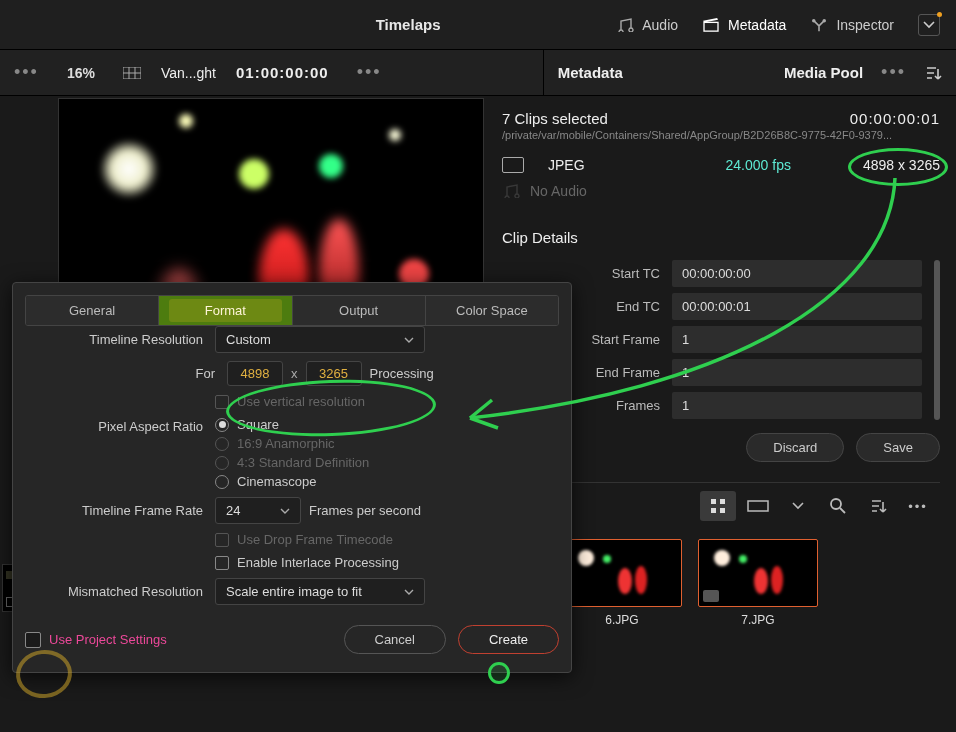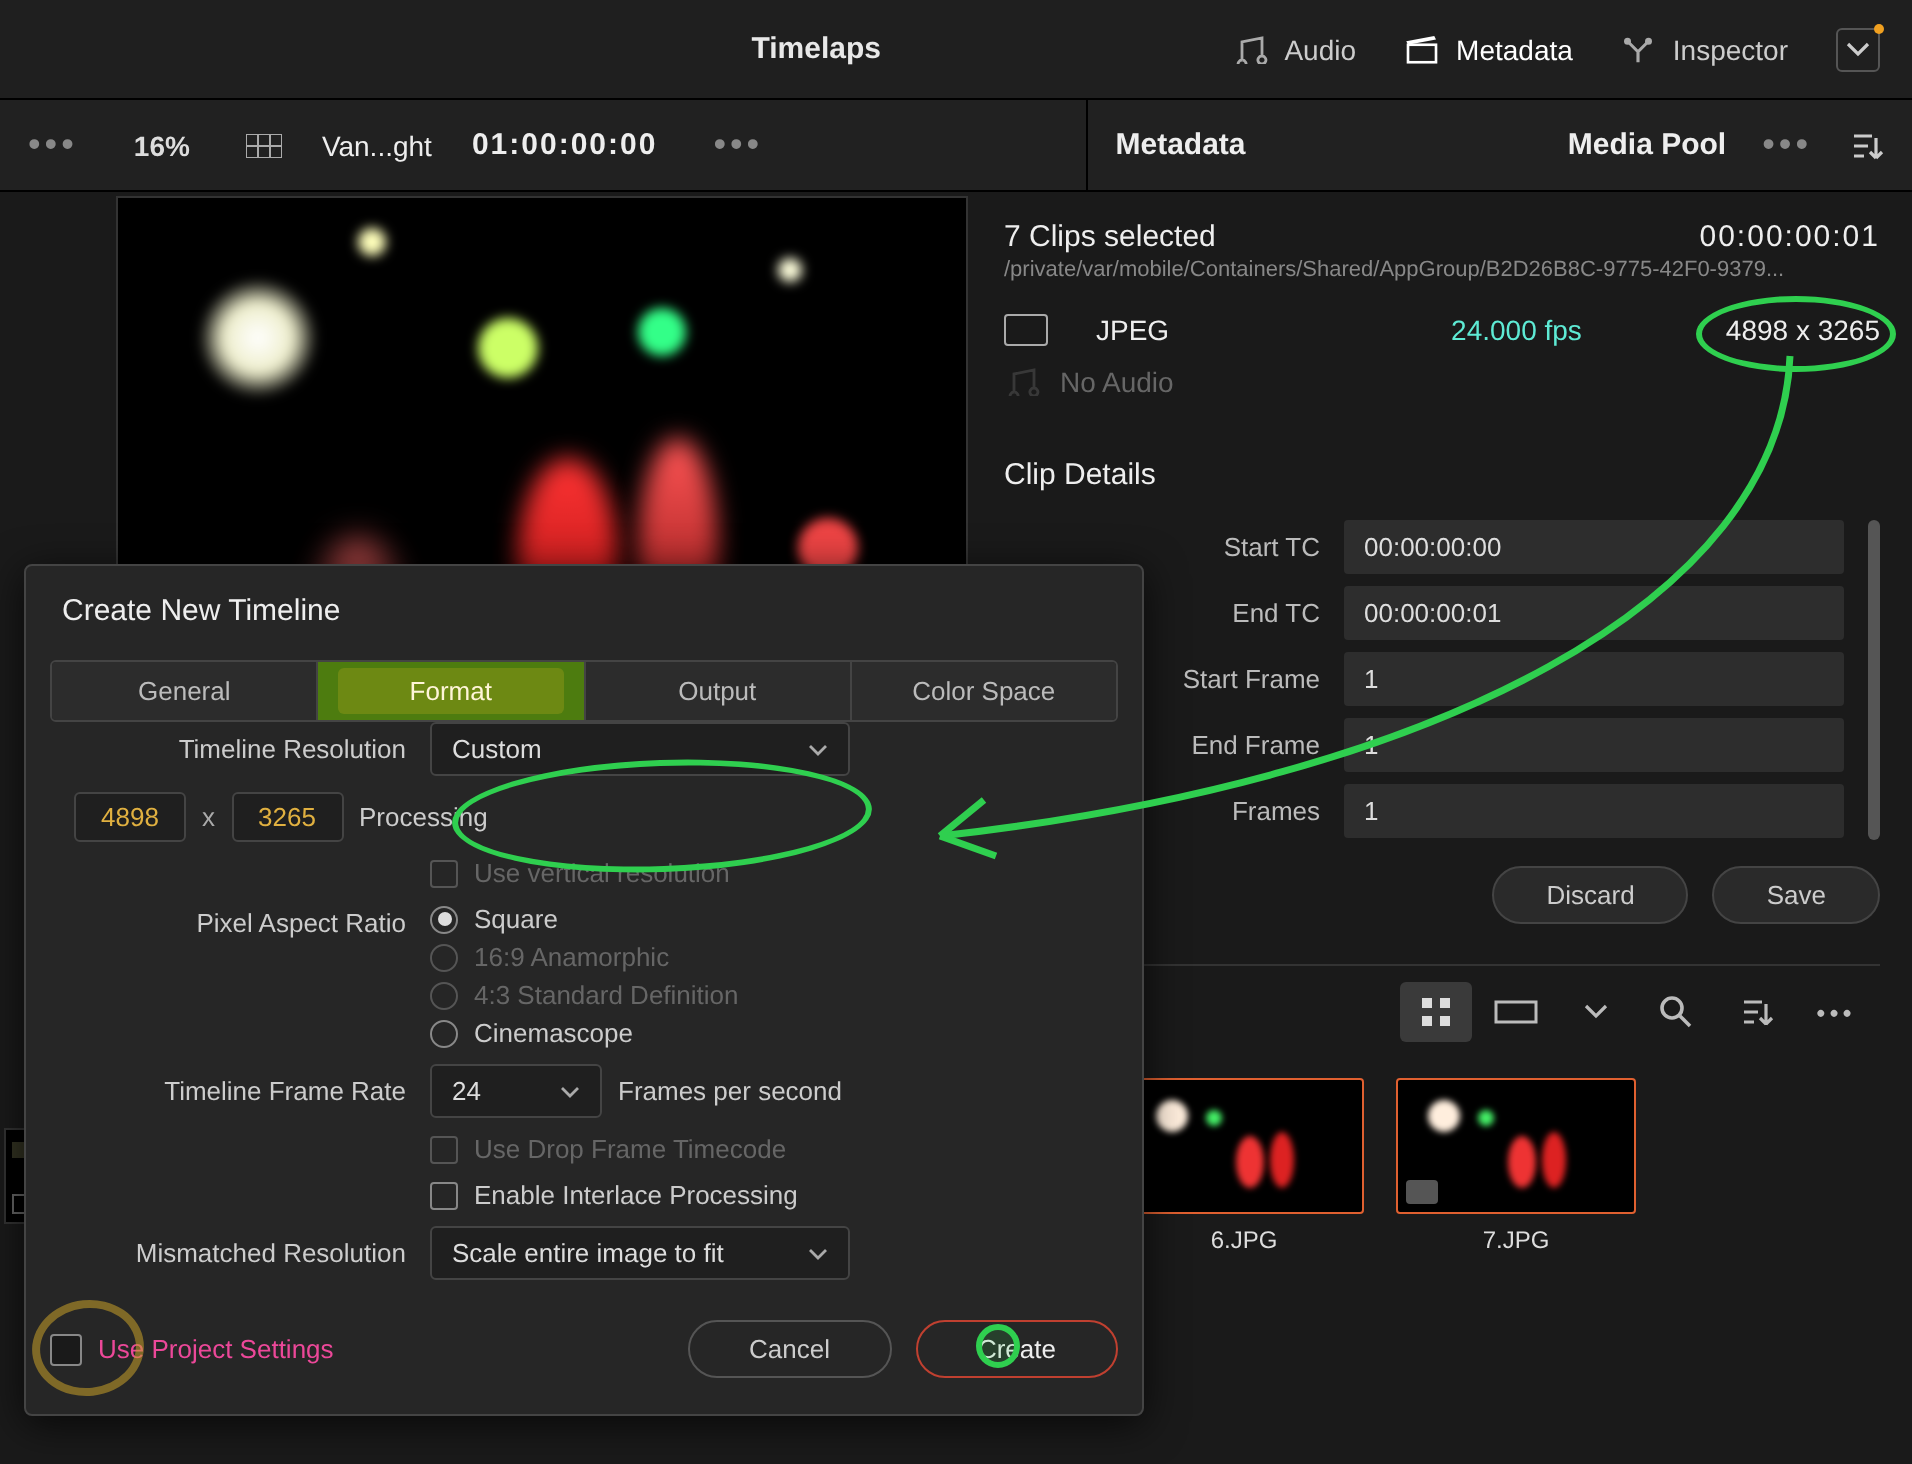--- a/index.html
+++ b/index.html
@@ -309,41 +309,41 @@
     </div>
   </div>
 </div>
 
 <div style="position:absolute;left:2px;top:564px;width:20px;height:48px;background:#000;border:1px solid #333;">
   <div style="position:absolute;left:3px;top:6px;width:10px;height:8px;background:#332;"></div>
   <div style="position:absolute;left:3px;top:32px;width:12px;height:10px;border:1px solid #666;"></div>
 </div>
 
 <div class="dialog">
-  <div class="dtitle">Create New Timeline</div>
   <div class="tabs">
     <div class="tab">General</div>
     <div class="tab active highlight">Format</div>
     <div class="tab">Output</div>
     <div class="tab">Color Space</div>
   </div>
 
   <div class="dlg-row">
     <span class="lbl">Timeline Resolution</span>
     <div class="ctrl">
       <div class="select">
         <span>Custom</span>
         <svg class="chev" viewBox="0 0 10 6">
             <path d="M1 1 L5 5 L9 1" stroke="#aaa" fill="none" stroke-width="1.4"></path>
           </svg>
       </div>
     </div>
   </div>
 
   <div class="dlg-row">
+    <span class="lbl" style="width:190px;text-align:right;padding-right:0;">For</span>
     <div class="ctrl" style="margin-left:12px;">
       <input class="num-input" value="4898" style="">
       <span class="x-sep">x</span>
       <input class="num-input" value="3265" style="">
       <span class="suffix">Processing</span>
     </div>
   </div>
 
   <div class="dlg-row">
     <span class="lbl"></span>

